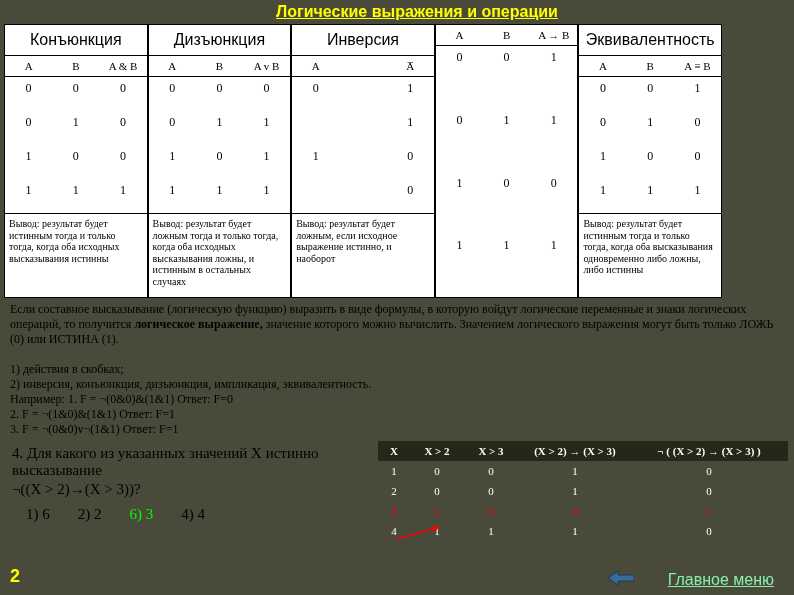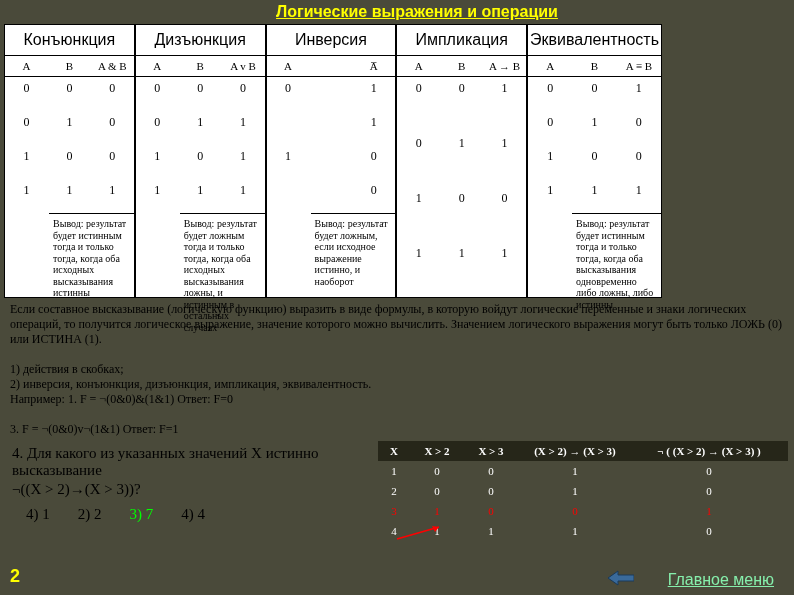--- a/index.html
+++ b/index.html
@@ -18,21 +18,21 @@
     color: #ffff00;
     font-weight: bold;
     font-size: 16px;
     text-align: center;
     padding: 3px 0;
     text-decoration: underline;
     font-family: Arial, sans-serif;
     margin-left: 40px;
   }
   .truth-table-img {
-    width: 658px;
+    width: 718px;
     height: 274px;
     margin: 0 4px;
     background: #fff;
     position: relative;
   }
   .tt-grid {
     display: flex;
     width: 100%;
     height: 100%;
   }
@@ -57,31 +57,30 @@
   .tt-sub span { flex:1; text-align:center; padding:4px 0; }
   .tt-rows { flex:1; display:flex; flex-direction:column; }
   .tt-row { flex:1; display:flex; font-size:12px; }
   .tt-row span { flex:1; text-align:center; padding:4px 0; }
   .tt-foot {
     font-size: 10px;
     padding: 4px;
     height: 75px;
     border-top: 1px solid #000;
     line-height: 1.15;
-    margin-left: 44px;
   }
   .explain {
     background: #4a4a3a;
     color: #000;
     font-size: 12px;
     padding: 4px 10px 4px 10px;
     line-height: 1.25;
     font-family: 'Times New Roman', serif;
   }
-  .explain .bold { font-weight: normal; }
+  .explain .bold { font-weight: bold; }
   .bottom-area {
     display: flex;
     padding: 0 6px;
   }
   .question {
     width: 360px;
     color: #000;
     font-size: 15px;
     padding: 4px 6px;
   }
@@ -238,21 +237,20 @@
           </div>
           <div class="tt-row">
             <span></span>
             <span></span>
             <span>0</span>
           </div>
         </div>
         <div class="tt-foot">Вывод: результат будет ложным, если исходное выражение истинно, и наоборот</div>
       </div>
       <div class="tt-col">
-        <div class="tt-head">Импликация</div>
         <div class="tt-sub">
           <span>A</span>
           <span>B</span>
           <span>A → B</span>
         </div>
         <div class="tt-rows">
           <div class="tt-row">
             <span>0</span>
             <span>0</span>
             <span>1</span>
@@ -307,32 +305,32 @@
       </div>
     </div>
 </div>
 
 <div class="explain">
   <span>   Если составное высказывание (логическую функцию) выразить в виде формулы, в которую войдут логические переменные и знаки логических операций, то получится </span><span class="bold">логическое выражение,</span><span> значение которого можно вычислить. Значением логического выражения могут быть только ЛОЖЬ (0) или ИСТИНА (1).</span><br>
   <br>
   <span>1)  действия в скобках;</span><br>
   <span>2)  инверсия, конъюнкция, дизъюнкция, импликация, эквивалентность.</span><br>
   <span>Например: 1. F = ¬(0&amp;0)&amp;(1&amp;1)  Ответ: F=0</span><br>
-  <br>
+  <span>2. F =  ¬(1&amp;0)&amp;(1&amp;1)  Ответ: F=1</span><br>
   <span>3. F =  ¬(0&amp;0)v¬(1&amp;1)  Ответ: F=1</span>
 </div>
 
 <div class="bottom-area">
   <div class="question">
     <div>4. Для какого из указанных значений X истинно высказывание</div>
     <div style="text-align:left;padding-top:2px">¬((X &gt; 2)→(X &gt; 3))?</div>
     <div class="answers">
-      <span>4) 1</span>
+      <span>1) 6</span>
       <span>2) 2</span>
-      <span class="green">3) 7</span>
+      <span class="green">6) 3</span>
       <span>4) 4</span>
     </div>
   </div>
 
   <div class="eval-table">
     <div class="eval-header">
       <div class="c1">X</div>
       <div class="c2">X &gt; 2</div>
       <div class="c3">X &gt; 3</div>
       <div class="c4">(X &gt; 2) → (X &gt; 3)</div>

